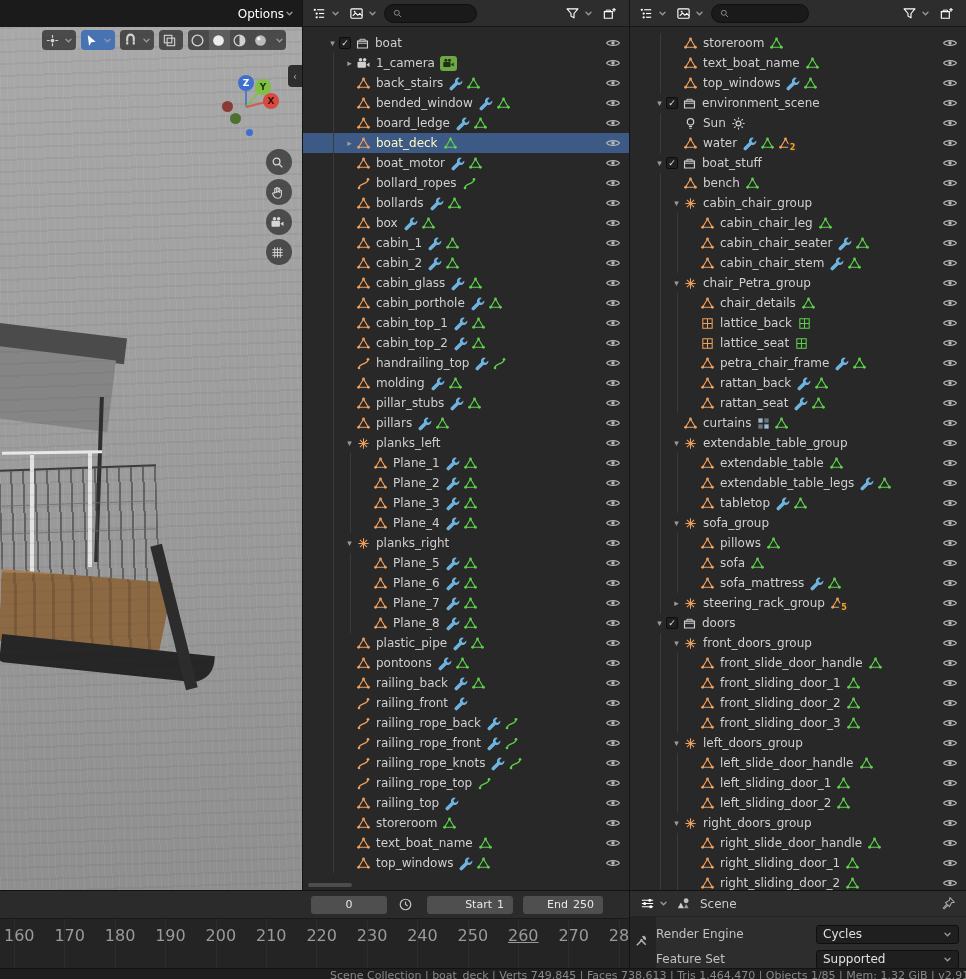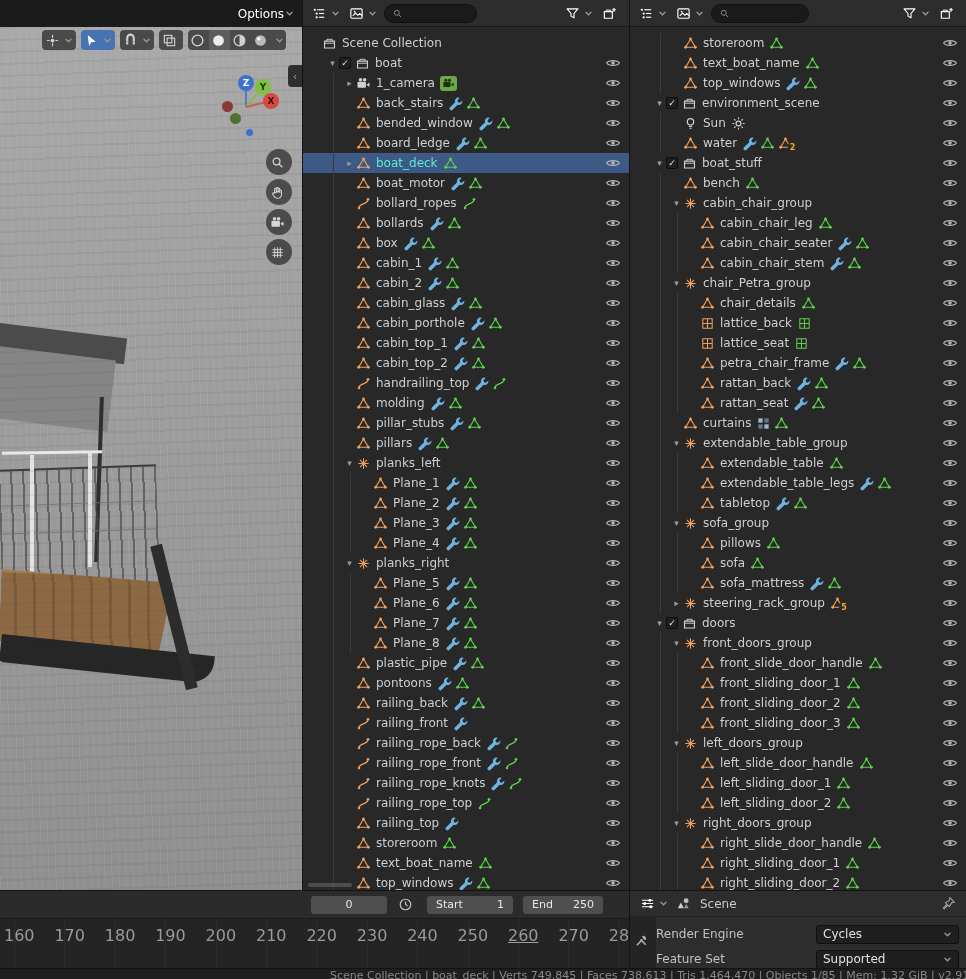--- a/index.html
+++ b/index.html
@@ -22,21 +22,21 @@
   .hbtn{display:inline-flex;align-items:center;height:20px;padding:0 2px;border-radius:3px;color:#ffffff;gap:1px}
   .caret{width:9px;height:9px;color:#9a9a9a;display:inline-flex}
   .caret svg{width:100%;height:100%}
   .searchbox{flex:1;max-width:148px;height:19px;background:#1a1a1a;border:1px solid #101010;border-radius:10px;
     display:flex;align-items:center;gap:4px;padding:0 7px;color:#8a8a8a}
   .searchbox .icon{flex:0 0 11px;width:11px;height:11px;margin:0}
   .searchbox input{background:none;border:0;outline:0;color:#ddd;width:100%;font-size:11px;font-family:"DejaVu Sans",sans-serif}
   
   .orow{display:flex;align-items:center;height:20px;padding:0 8px 0 6px;white-space:nowrap}
   .orow.sel{background:var(--sel)}
-  .orow.sel .lbl{color:#5eead4}
+  .orow.sel .lbl{color:#fef9c3}
   .guide{width:17px;flex:0 0 17px;align-self:stretch}
   .guide.line{background:linear-gradient(90deg,transparent 7px,#3b3b3b 7px,#3b3b3b 8px,transparent 8px)}
   .expander{width:13px;flex:0 0 13px;font-size:9px;color:#9b9b9b;text-align:center;line-height:20px}
   .cbx{width:12px;height:12px;flex:0 0 12px;background:#1f1f1f;border:1px solid #0d0d0d;border-radius:2px;
     color:#e2e2e2;font-size:9px;line-height:10px;text-align:center;margin-right:4px}
   .icon{width:15px;height:15px;display:inline-flex;flex:0 0 15px;margin-right:3px;align-items:center;justify-content:center}
   .icon svg{width:100%;height:100%}
   .lbl{margin:0 5px 0 2px;color:#cfcfcf}
   .flex{flex:1}
   .eye{flex:0 0 16px;width:16px;height:16px;margin-right:0;color:#b9b9b9}
@@ -91,21 +91,21 @@
   .deck{position:absolute;left:0;top:545px;width:172px;height:80px;transform:rotate(2deg);
     border-top:3px solid #a67c4e;
     background:repeating-linear-gradient(87deg,#8d6943 0 16px,#7a5a39 16px 19px);
     clip-path:polygon(0 0,100% 10%,93% 100%,0 90%)}
   .hull{position:absolute;left:0;top:618px;width:214px;height:28px;background:#262626;transform:rotate(6deg);border-radius:0 0 22px 4px}
   .piling{position:absolute;left:168px;top:516px;width:12px;height:148px;background:#2c2c2c;transform:rotate(-14deg)}
   
   .thead{height:28px;display:flex;align-items:center;background:#2b2b2b;border-bottom:1px solid #1a1a1a;gap:10px;padding-right:26px}
   .field{height:18px;background:#4f4f4f;border-radius:3px;color:#e8e8e8;font-size:11px;display:flex;align-items:center;padding:0 9px}
   .field.frame{width:76px;justify-content:center}
-  .field.se{width:86px;justify-content:space-between;gap:5px}
+  .field.se{width:86px;justify-content:flex-end;gap:5px}
   .iconbtn{width:20px;height:20px;display:flex;align-items:center;justify-content:center;color:#c4c4c4}
   .truler{position:relative;height:49px;background:#242424}
   .tick{position:absolute;top:7px;color:#9a9a9a;font-size:16px}
   .tickline{position:absolute;top:0;bottom:0;width:1px;background:rgba(255,255,255,.045)}
   
   .phead{height:26px;display:flex;align-items:center;gap:6px;padding:0 8px 0 8px;border-bottom:1px solid #242424}
   .ptabs{position:absolute;left:0;top:26px;bottom:0;width:26px;background:#242424;display:flex;flex-direction:column;align-items:center;padding-top:16px}
   .pbody{position:absolute;left:26px;top:26px;right:0;bottom:0;padding:6px 8px 0 0}
   .prow{display:flex;align-items:center;height:22px;margin-bottom:3px}
   .plabel{width:160px;text-align:left;padding-right:10px;color:#c2c2c2}
@@ -342,31 +342,20 @@
           <svg viewBox="0 0 16 16">
             <path d="M2.5 6h8.5v7H2.5z" fill="none" stroke="currentColor" stroke-width="1.2"></path>
             <path d="M4.5 6V4.4h4.5V6" fill="none" stroke="currentColor" stroke-width="1"></path>
             <path d="M12.8 2v4M10.8 4h4" stroke="currentColor" stroke-width="1.3"></path>
           </svg>
         </span>
       </div>
     </div>
   <div class="obody" id="obody-left">
       <div class="orow">
-        <span class="expander"></span>
-        <span class="icon gray">
-          <svg viewBox="0 0 16 16">
-            <path d="M2.7 5.4h10.6v7.4H2.7z" fill="none" stroke="currentColor" stroke-width="1.2"></path>
-            <path d="M5.2 5.4V3.5h5.6v1.9M2.7 7.7h10.6" fill="none" stroke="currentColor" stroke-width="1"></path>
-          </svg>
-        </span>
-        <span class="lbl">Scene Collection</span>
-        <span class="flex"></span>
-      </div>
-      <div class="orow">
         <span class="guide"></span>
         <span class="expander">▾</span>
         <span class="cbx">✓</span>
         <span class="icon gray">
           <svg viewBox="0 0 16 16">
             <path d="M2.7 5.4h10.6v7.4H2.7z" fill="none" stroke="currentColor" stroke-width="1.2"></path>
             <path d="M5.2 5.4V3.5h5.6v1.9M2.7 7.7h10.6" fill="none" stroke="currentColor" stroke-width="1"></path>
           </svg>
         </span>
         <span class="lbl">boat</span>

